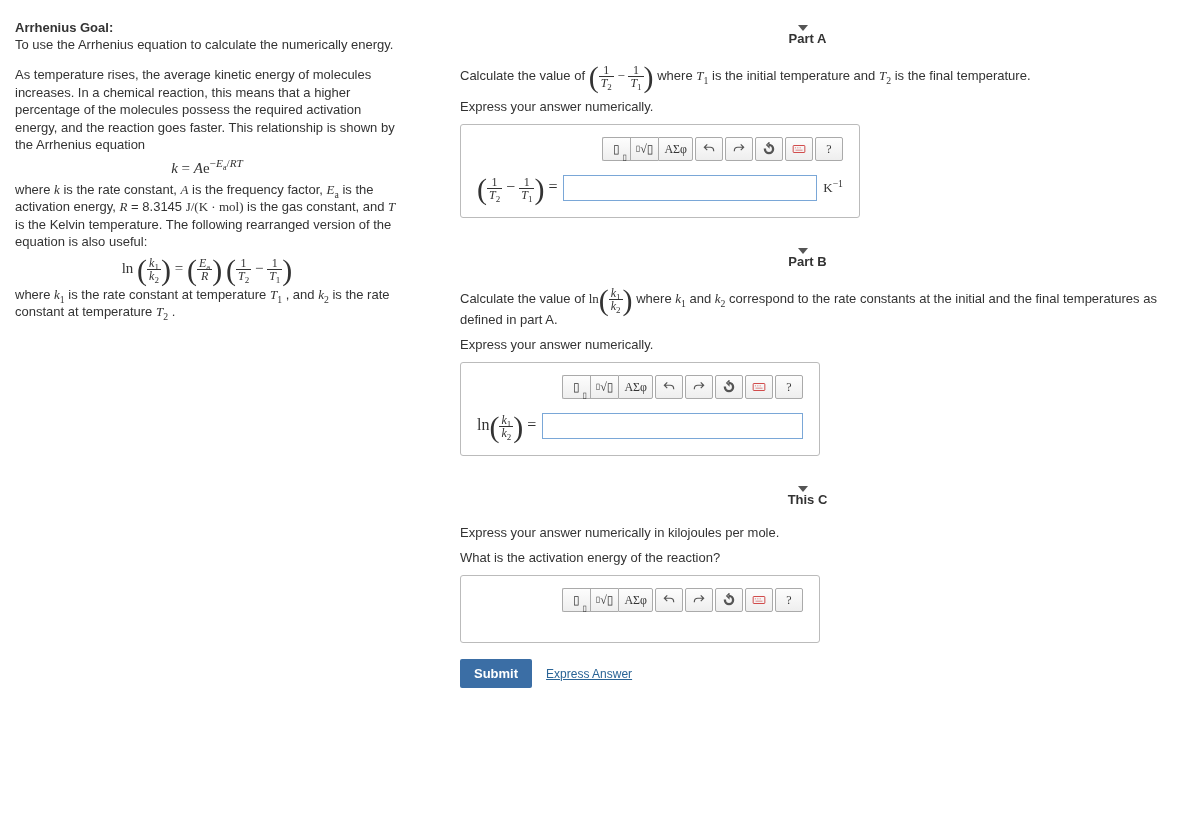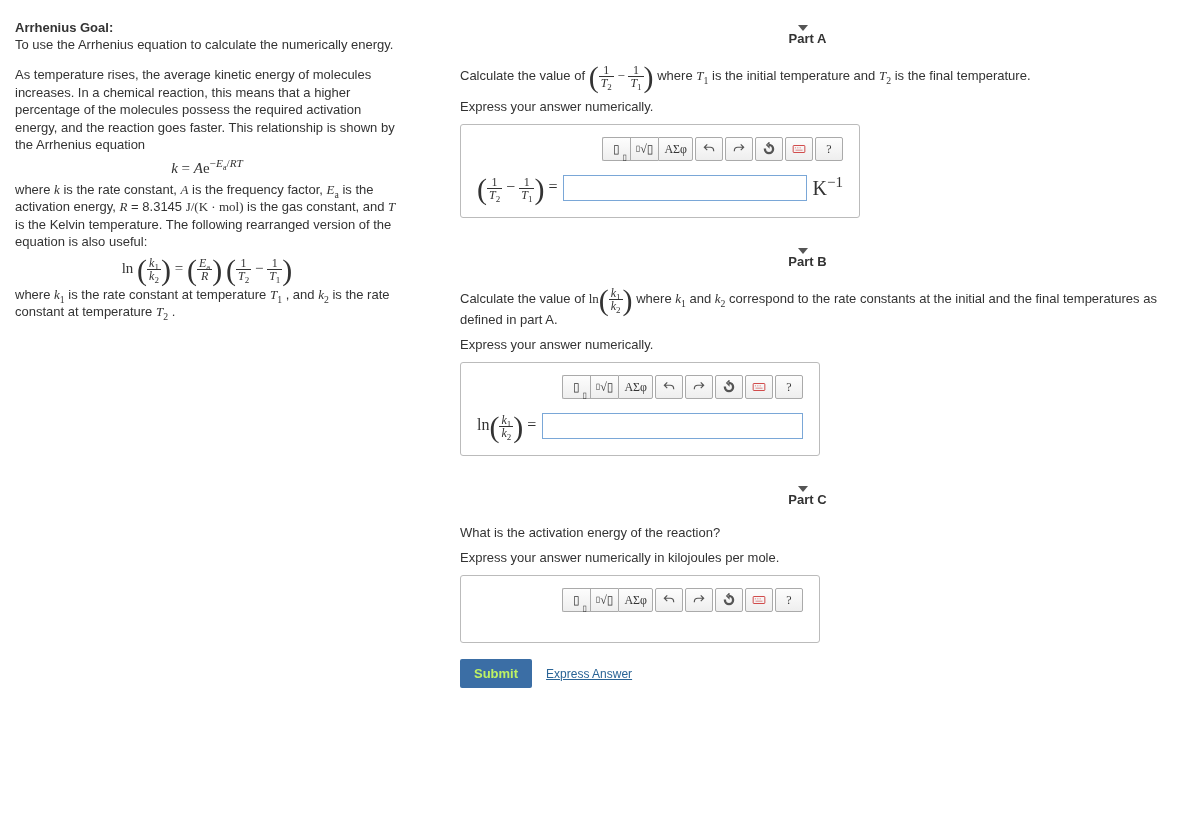--- a/index.html
+++ b/index.html
@@ -90,33 +90,33 @@
   .answer-input {
     border: 1px solid #7aa7d7;
     height: 26px;
     flex: 1;
     padding: 2px 4px;
     font-size: 13px;
     background: #fff;
   }
   .unit-label {
     font-family: 'Times New Roman', serif;
-    font-size: 20px;
+    font-size: 13px;
     white-space: nowrap;
   }
   .submit-row {
     display: flex;
     align-items: center;
     gap: 14px;
     margin-top: 16px;
   }
   .submit-btn {
     background: #36648b;
     background: #3b6ea5;
-    color: #bef264;
+    color: #ffffff;
     border: none;
     border-radius: 2px;
     padding: 7px 14px;
     font-size: 13px;
     font-weight: bold;
     cursor: pointer;
   }
   .request-link {
     color: #2a6496;
     text-decoration: underline;
@@ -270,25 +270,25 @@
           <span class="answer-label">
             ln<span class="paren">(</span><span class="frac"><span class="num"><i>k</i><sub>1</sub></span><span class="den"><i>k</i><sub>2</sub></span></span><span class="paren">)</span> =
           </span>
           <input class="answer-input" style="">
         </div>
       </div>
     </div>
 
     <div class="part-header">
       <span class="part-caret"></span>
-      <span>Part C</span>
+      <span>This C</span>
     </div>
     <div class="part-body">
+      <div class="instr bold">Express your answer numerically in kilojoules per mole.</div>
       <div class="instr">What is the activation energy of the reaction?</div>
-      <div class="instr bold">Express your answer numerically in kilojoules per mole.</div>
 
       <div class="answer-box" style="width:360px">
         <div class="toolbar">
           <div class="tb-group">
             <div class="tb-btn" style="position:relative">▯<sub style="position:absolute;bottom:2px;right:3px;font-size:8px">▯</sub></div>
             <div class="tb-btn"><sup style="font-size:8px">▯</sup>√▯</div>
             <div class="tb-btn">ΑΣφ</div>
           </div>
           <div class="tb-btn">
               <svg class="icon" viewBox="0 0 24 24">

